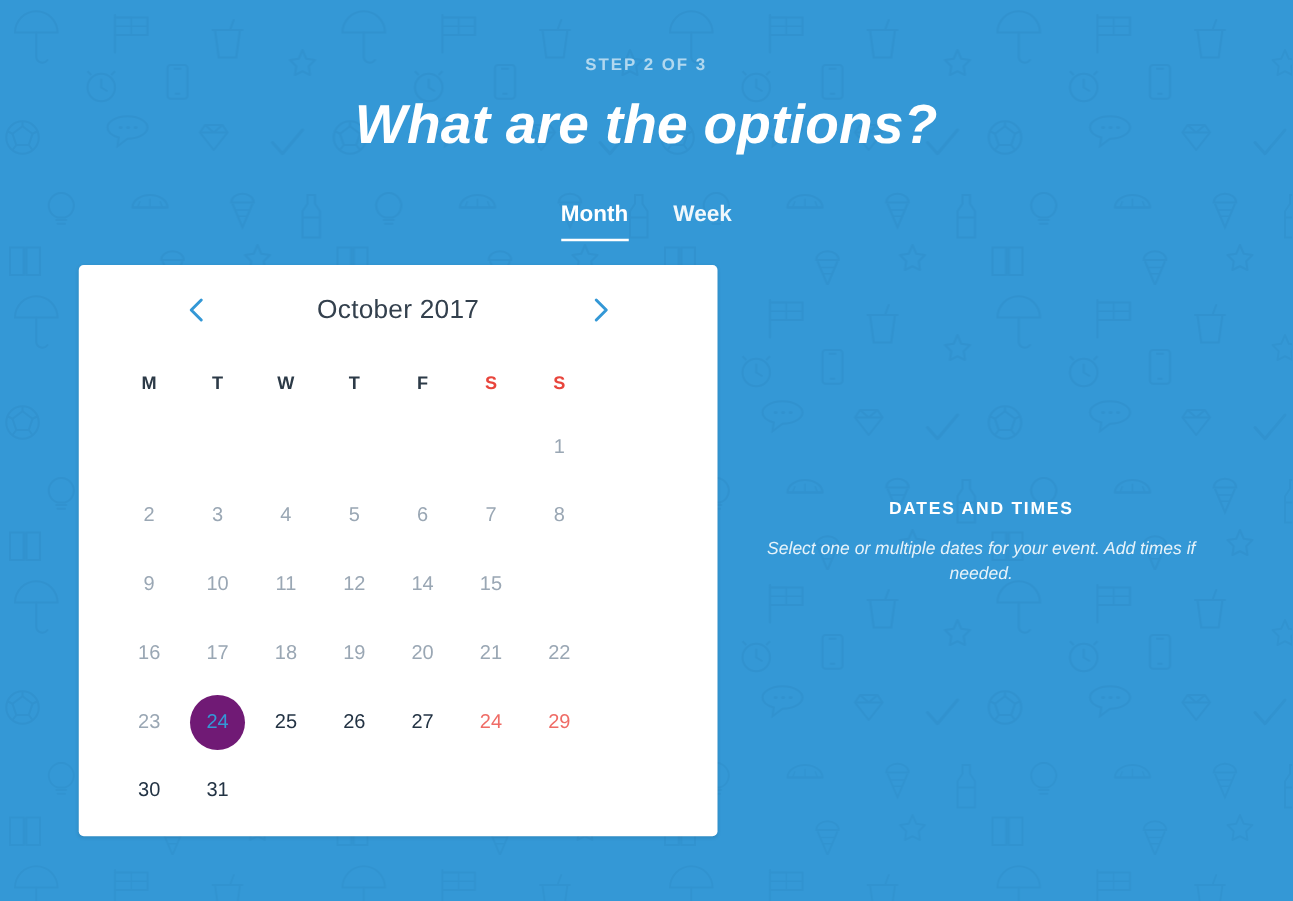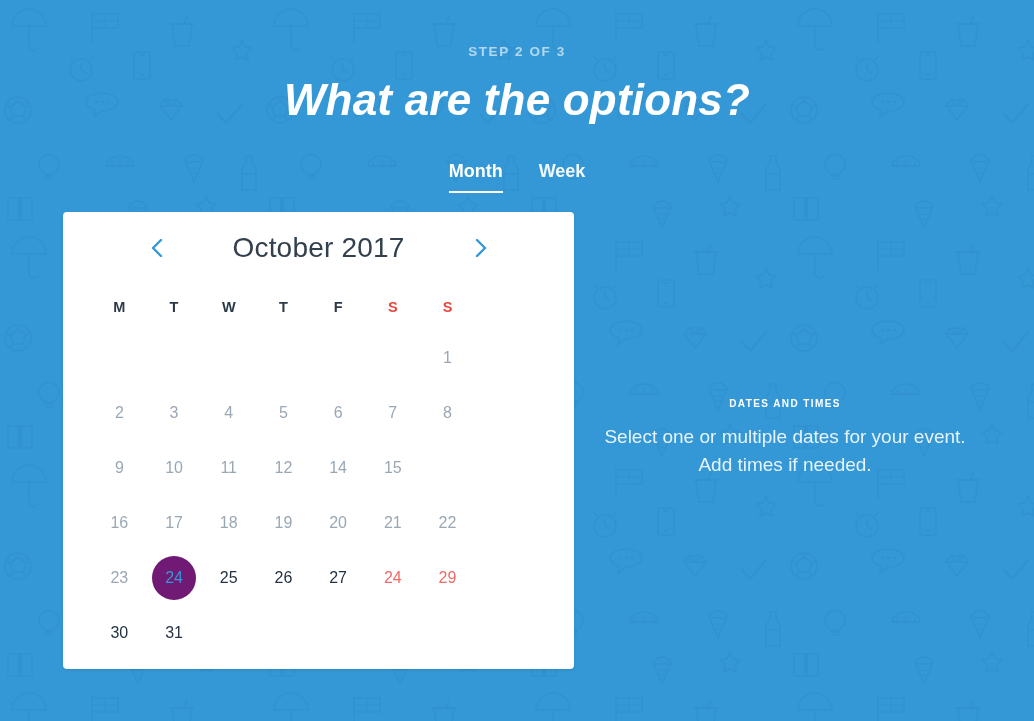--- a/index.html
+++ b/index.html
@@ -46,21 +46,21 @@
   .calendar-card {
     position:absolute; left:63px; top:212px;
     width:511px; height:457px;
     background:#ffffff; border-radius:4px; z-index:2;
     box-shadow:0 1px 3px rgba(0,0,0,.10);
   }
   .cal-header {
     position:relative; height:72px;
     display:flex; align-items:center; justify-content:center;
   }
-  .cal-title { font-size:28px; color:#33404d; letter-spacing:.2px; }
+  .cal-title { font-size:21px; color:#33404d; letter-spacing:.2px; }
   .nav-arrow {
     position:absolute; top:50%; transform:translateY(-50%);
     width:34px; height:34px; display:flex; align-items:center; justify-content:center;
     cursor:pointer; background:none; border:none;
   }
   .nav-arrow.prev { left:76px; }
   .nav-arrow.next { left:calc(511px - 76px - 34px); }
   .nav-arrow svg { display:block; }
 
   .cal-grid { padding:0 29px; }
@@ -83,25 +83,26 @@
     display:flex; align-items:center; justify-content:center;
   }
   .day.today .day-inner { background:#701a75; color:#3498d6; }
 
   
   .info-panel {
     position:absolute; left:604px; top:398px; width:362px; z-index:2;
     text-align:center;
   }
   .info-title {
-    font-size:10px; font-weight:bold; letter-spacing:1.4px; color:#ffffff;
+    font-size:14px; font-weight:bold; letter-spacing:1.4px; color:#ffffff;
   }
   .info-desc {
-    margin-top:14px; font-size:19px; line-height:1.45;
+    margin-top:14px; font-size:14px; line-height:1.45;
     color:rgba(255,255,255,.88);
+    font-style:italic;
   }
 </style>
 </head>
 <body>
 
 <svg id="doodle-bg" width="1034" height="721" viewBox="0 0 1034 721" preserveAspectRatio="xMidYMid slice">
   <defs>
     <g id="dd-umbrella" stroke="#2a85bf" stroke-width="1.6" fill="none" stroke-linecap="round">
       <path d="M0 0 a17 17 0 0 1 34 0 z"></path>
         <path d="M17 0 v20 a5 5 0 0 0 9 2"></path>

